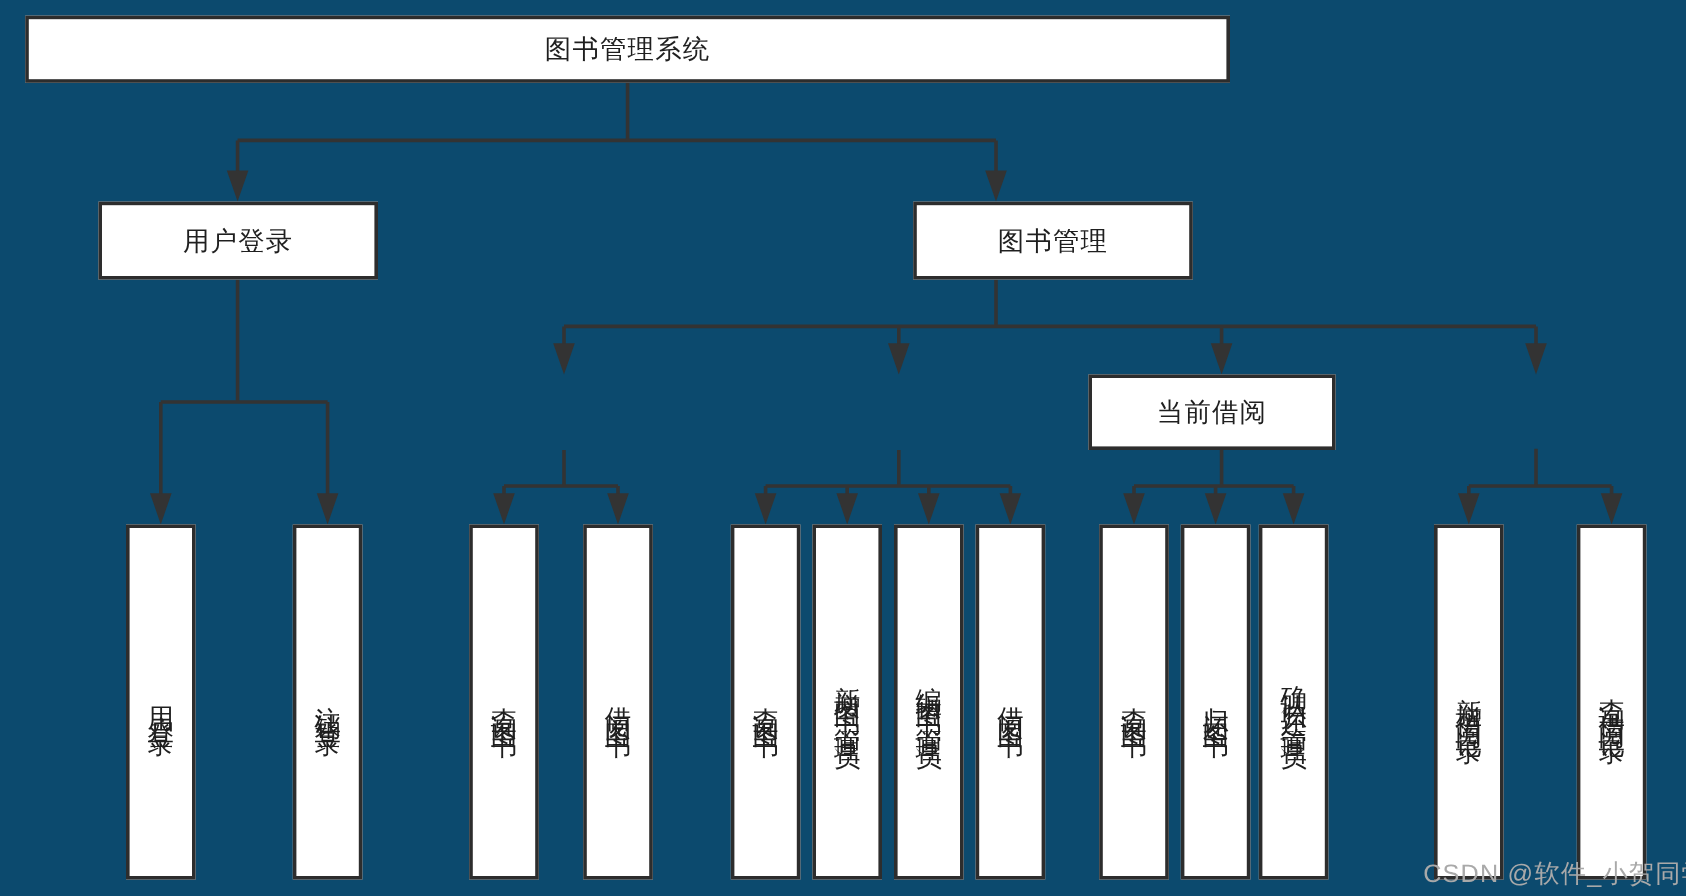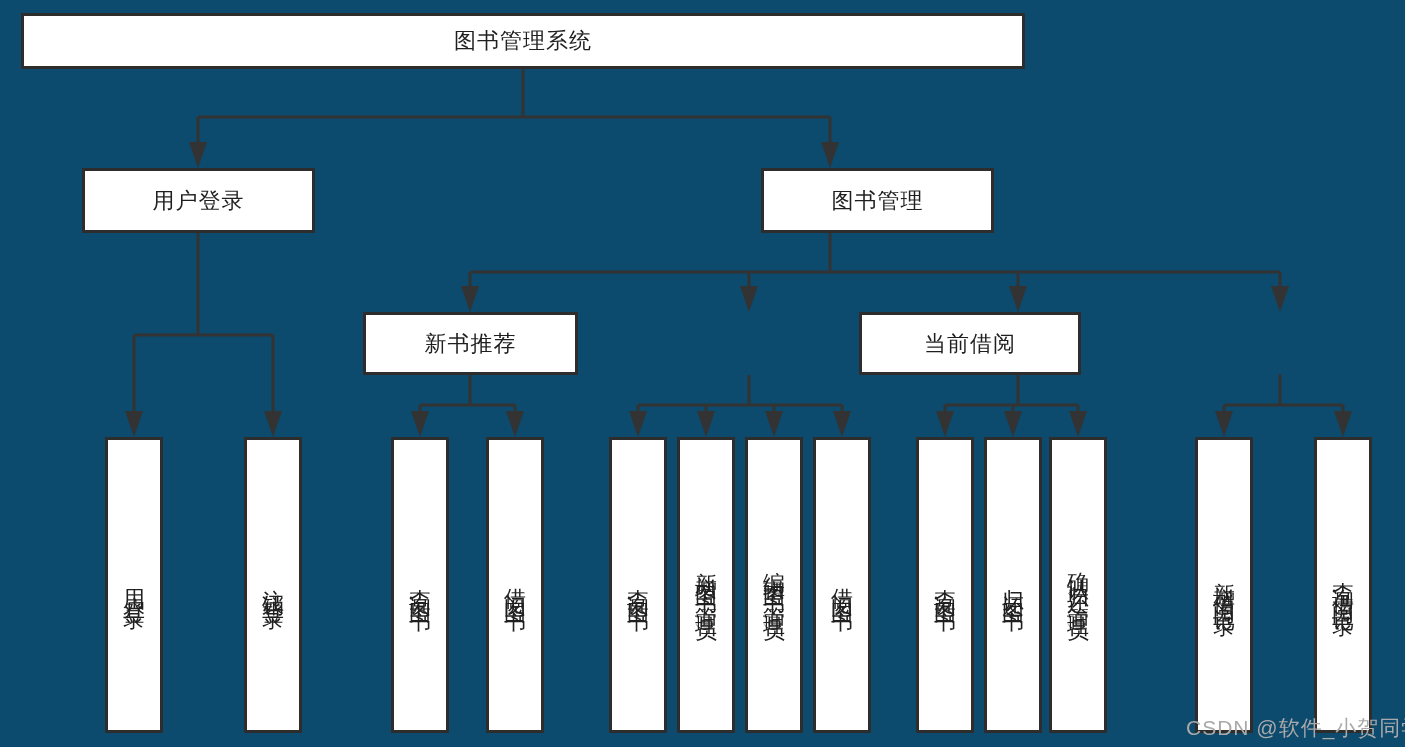--- a/index.html
+++ b/index.html
@@ -42,21 +42,21 @@
     line-height: 1;
   }
   
   .n-root            { left: 21px;   top: 13px;  width: 1004px; height: 56px; }
   
   .n-user-login      { left: 82px;   top: 168px; width: 233px;  height: 65px; }
   .n-book-mgmt       { left: 713px;  top: 168px; width: 233px;  height: 65px; margin-left: 48px; }
   
   .n-new-book        { left: 363px;  top: 312px; width: 215px;  height: 63px; }
   .n-book-borrow     { left: 640px;  top: 312px; width: 219px;  height: 63px; }
-  .n-cur-borrow      { left: 859px;  top: 312px; width: 222px;  height: 63px; }
+  .n-cur-borrow      { left: 907px;  top: 312px; width: 206px;  height: 63px; }
   .n-borrow-rec      { left: 1173px; top: 312px; width: 214px;  height: 63px; }
   
   .leaf { top: 437px; width: 58px; height: 296px; }
   .l-a0 { left: 105px; }
   .l-a1 { left: 244px; }
   .l-b0 { left: 391px; }
   .l-b1 { left: 486px; }
   .l-c0 { left: 609px; }
   .l-c1 { left: 677px; }
   .l-c2 { left: 745px; }
@@ -122,21 +122,20 @@
       <polygon points="1215,411 1233,411 1224,437"></polygon>
       <polygon points="1334,411 1352,411 1343,437"></polygon>
     </g>
   </svg>
 
   <div class="node n-root">图书管理系统</div>
 
   <div class="node n-user-login">用户登录</div>
   <div class="node n-book-mgmt">图书管理</div>
 
-  <div class="node n-new-book">新书推荐</div>
   <div class="node n-cur-borrow">当前借阅</div>
 
   <div class="node vertical leaf l-a0">用户登录</div>
   <div class="node vertical leaf l-a1">注销登录</div>
 
   <div class="node vertical leaf l-b0">查询图书</div>
   <div class="node vertical leaf l-b1">借阅图书</div>
 
   <div class="node vertical leaf l-c0">查询图书</div>
   <div class="node vertical leaf l-c1">新增图书（管理员）</div>

